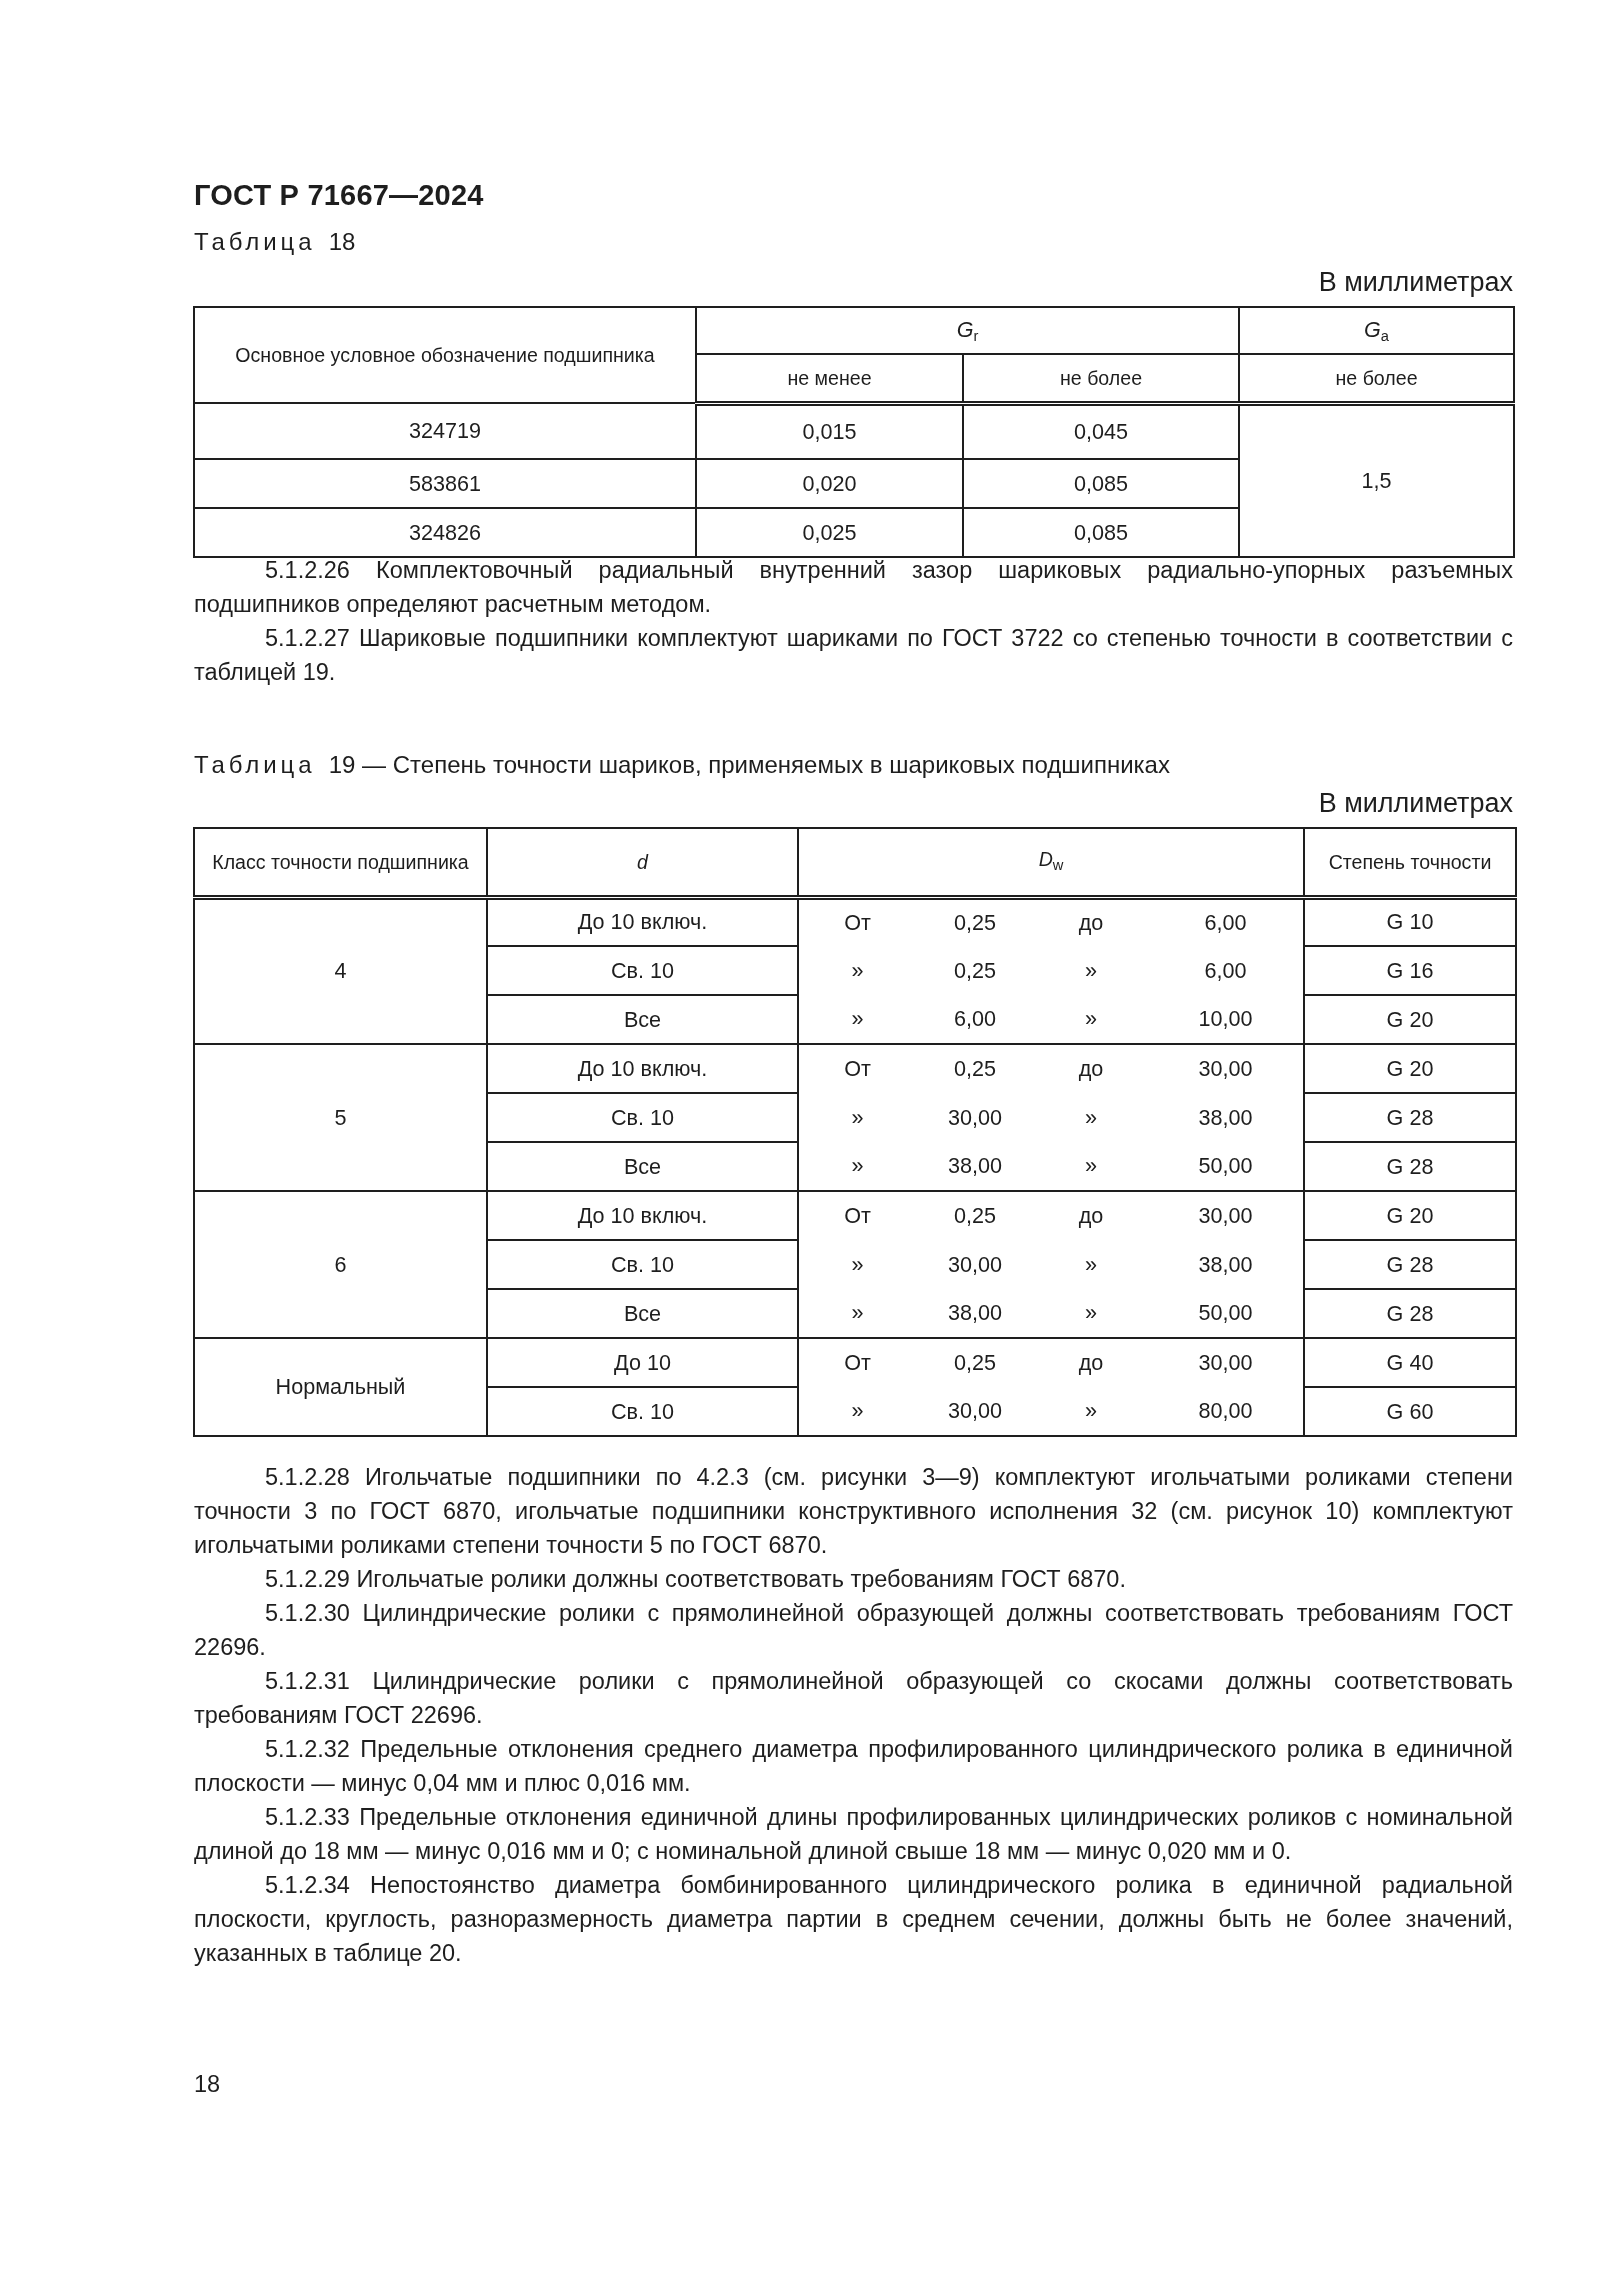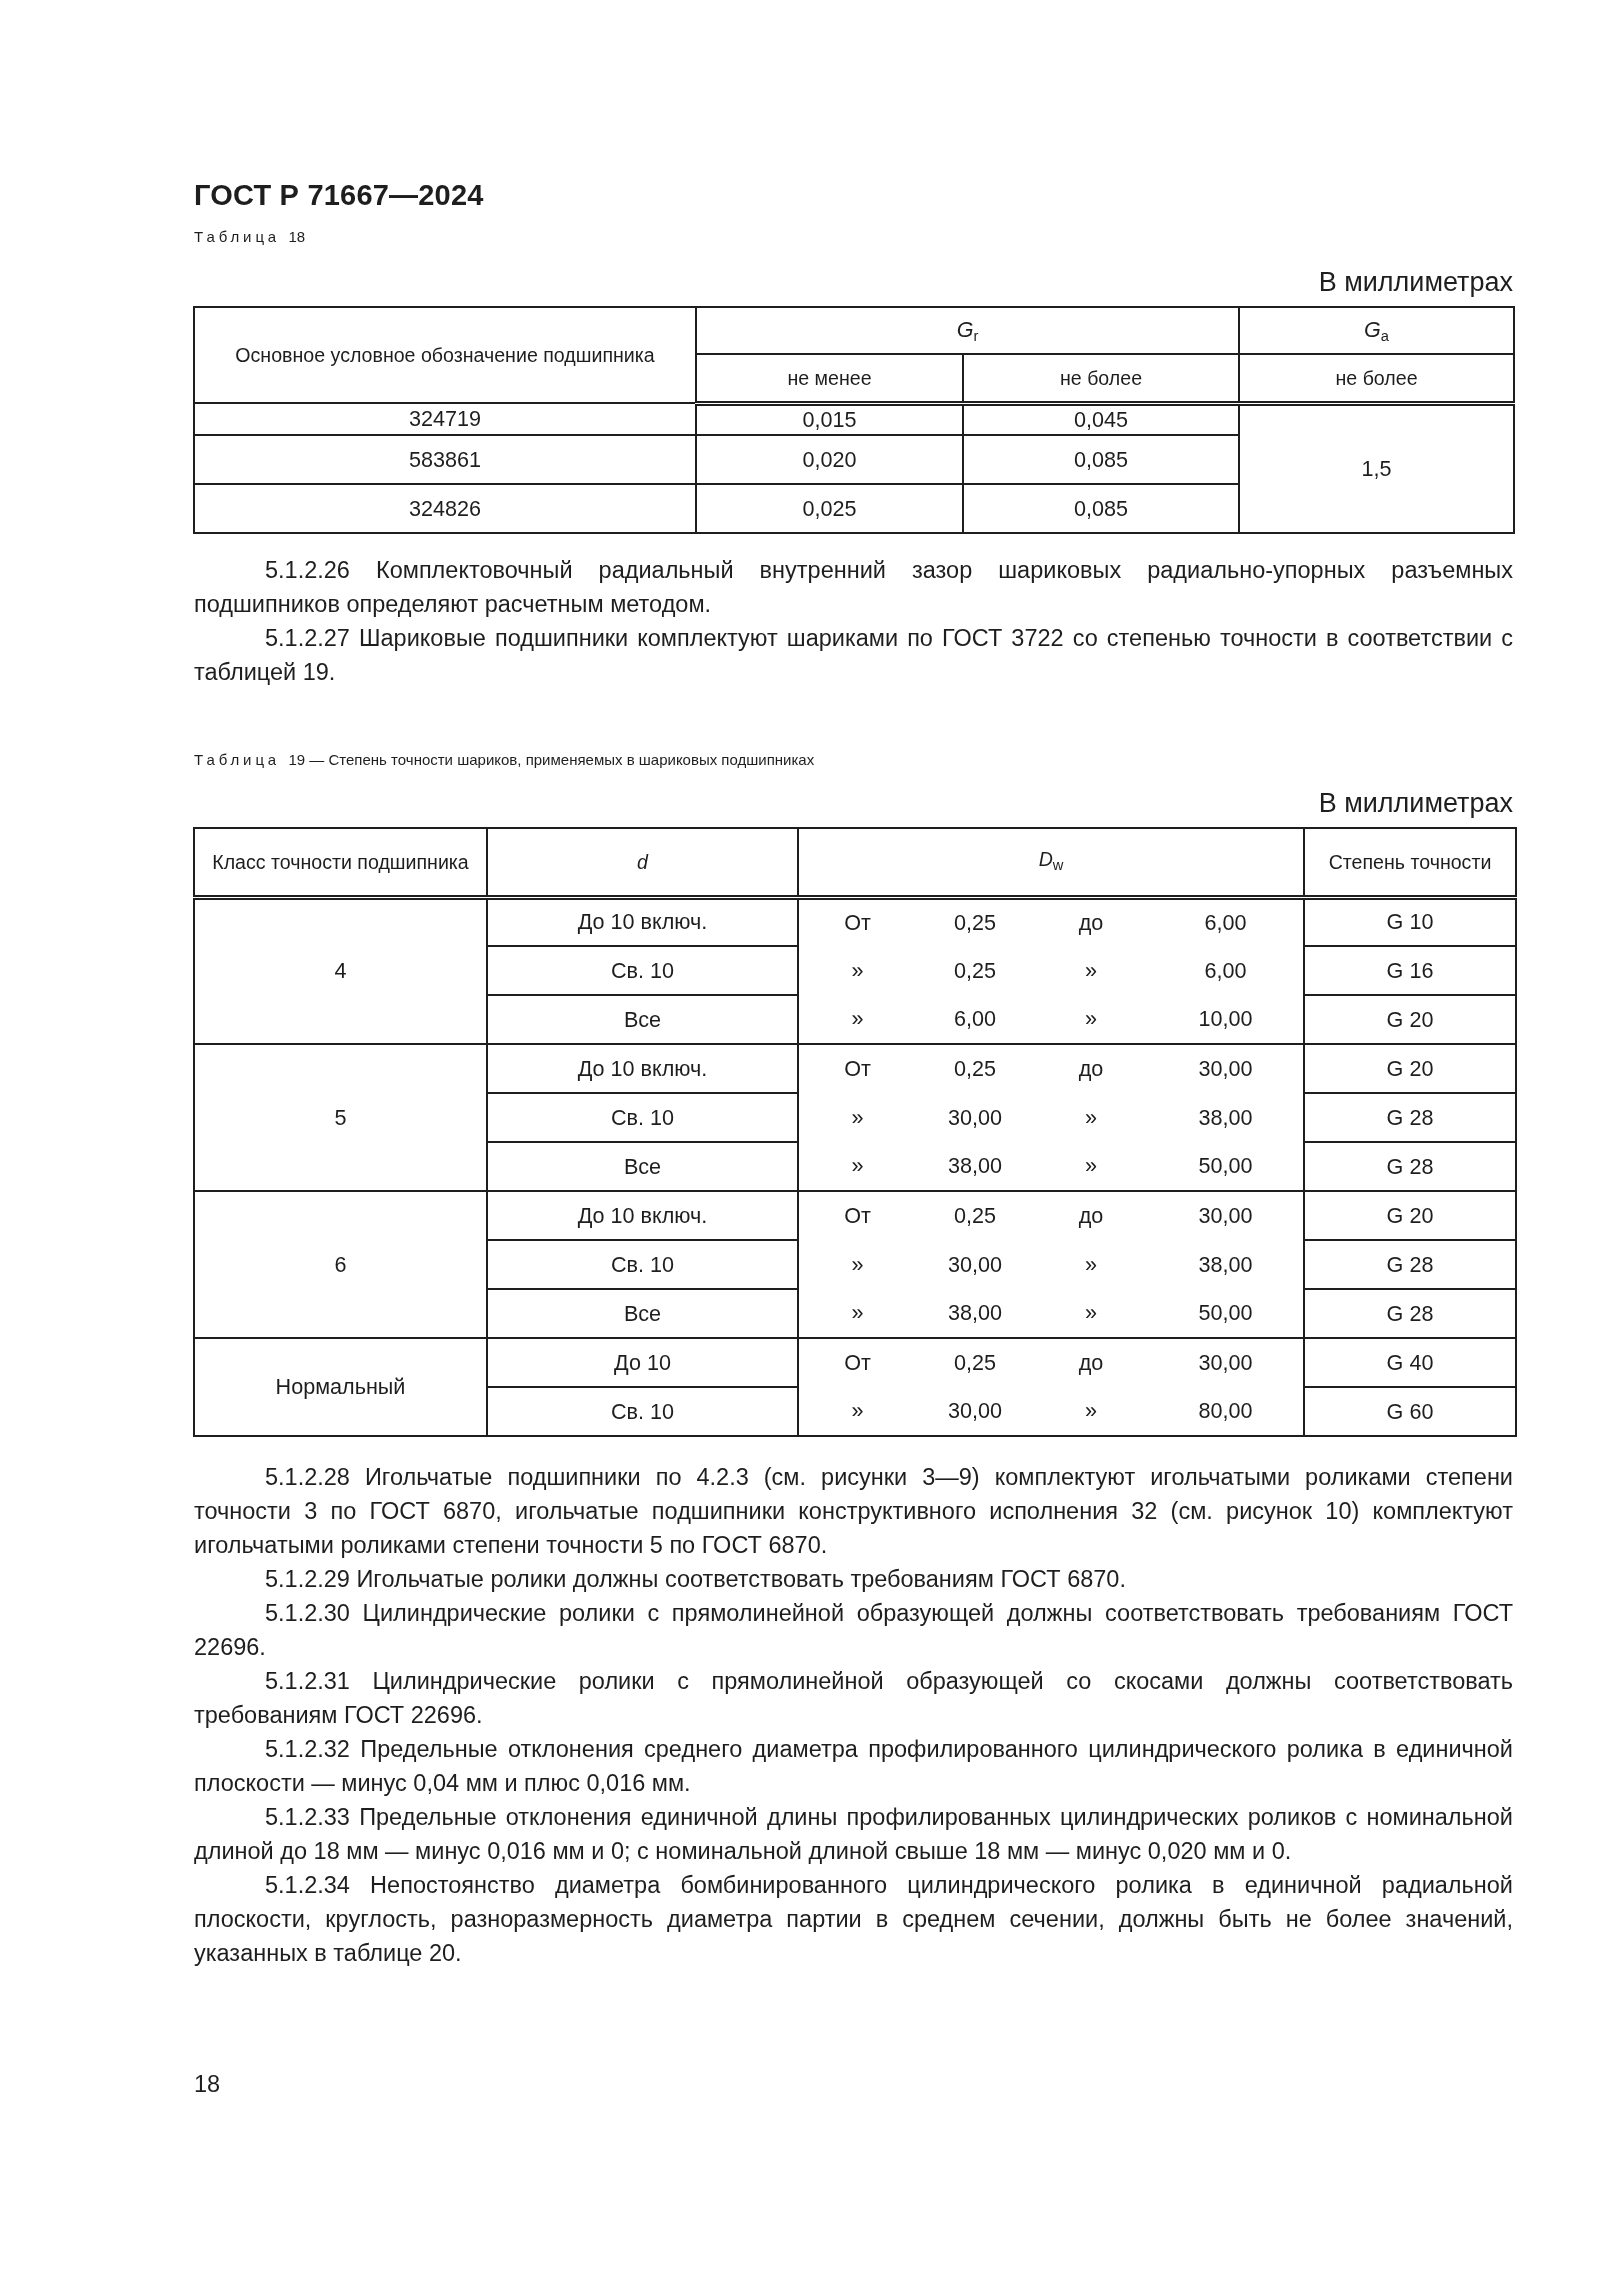--- a/index.html
+++ b/index.html
@@ -1,20 +1,20 @@
 <!DOCTYPE html>
 <html><head>
 <meta charset="utf-8">
 <style>
   html, body { margin:0; padding:0; background:#ffffff; }
   body { width:1621px; height:2293px; position:relative; overflow:hidden;
          font-family:"Liberation Sans", sans-serif; color:#1e1e1e; }
   .abs { position:absolute; }
   .doc-title { left:194px; top:147px; font-size:29px; font-weight:bold; letter-spacing:0.2px;margin-top:32px; }
-  .tcap { font-size:15px; }
+  .tcap { font-size:24px; }
   .tcap .spaced { letter-spacing:3.9px; }
   .units { font-size:27px; right:108px; text-align:right; }
   table.gt { position:absolute; border-collapse:collapse; font-size:21.6px; table-layout:fixed; }
   table.gt td { border:2.5px solid #1e1e1e; text-align:center; vertical-align:middle; padding:0; }
   table.gt td.small { font-size:19.6px; line-height:24.5px; }
   table.gt tr.hdr-last td { border-bottom:5.9px double #1e1e1e; }
   .it { font-style:italic; }
   sub { font-size:14.7px; font-style:normal; vertical-align:-3.9px; }
   
   table.gt td.dw { border-top:none; border-bottom:none; }
@@ -50,21 +50,21 @@
       <tr style="height:47px;">
     <td rowspan="2" class="small">Основное условное обозначение подшипника</td>
     <td colspan="2" class="it"><span>G</span><sub>r</sub></td>
     <td class="it"><span>G</span><sub>a</sub></td>
   </tr>
   <tr class="hdr-last" style="height:49px;">
     <td class="small">не менее</td>
     <td class="small">не более</td>
     <td class="small">не более</td>
   </tr>
-  <tr style="height:32px;">
+  <tr style="height:56px;">
     <td>324719</td>
     <td>0,015</td>
     <td>0,045</td>
     <td rowspan="3">1,5</td>
   </tr>
   <tr style="height:49px;">
     <td>583861</td>
     <td>0,020</td>
     <td>0,085</td>
   </tr>

